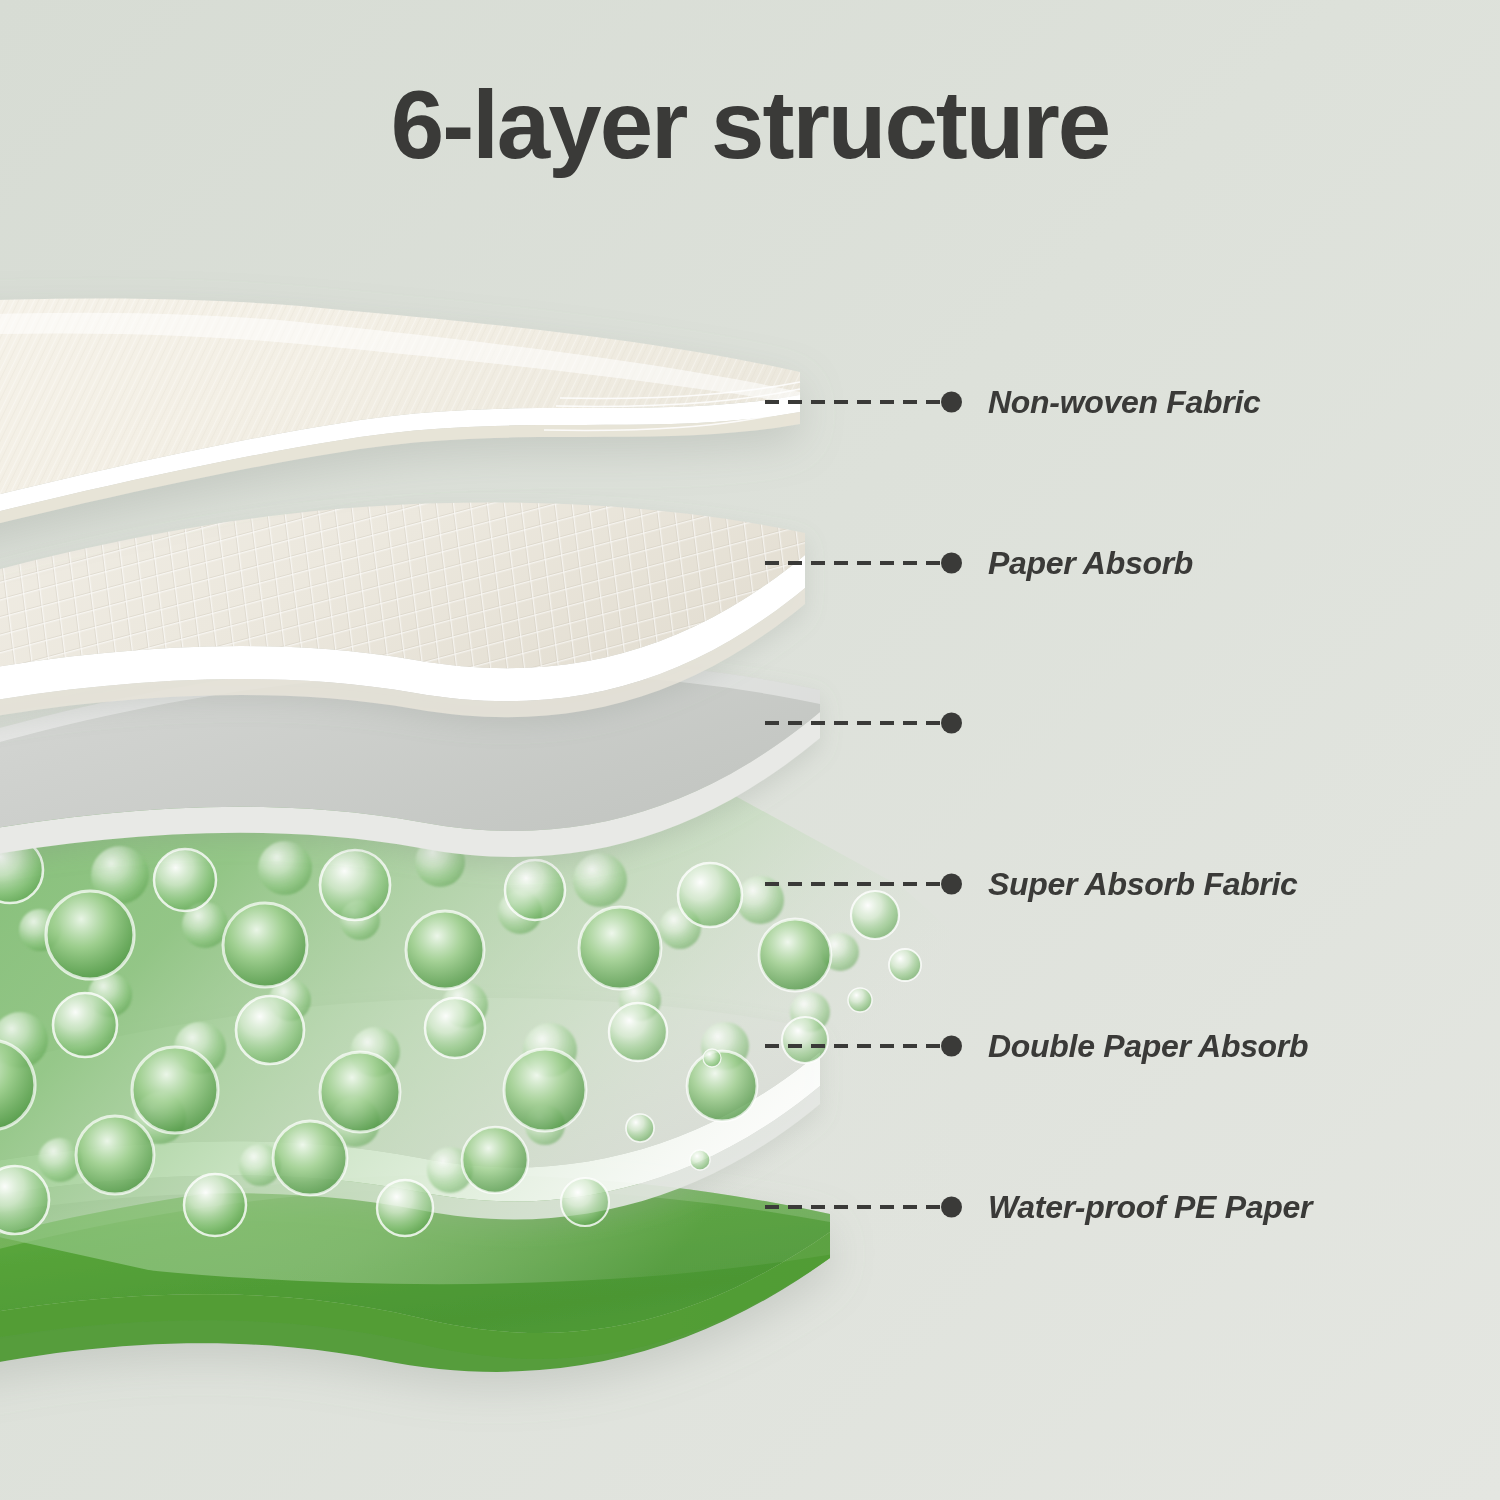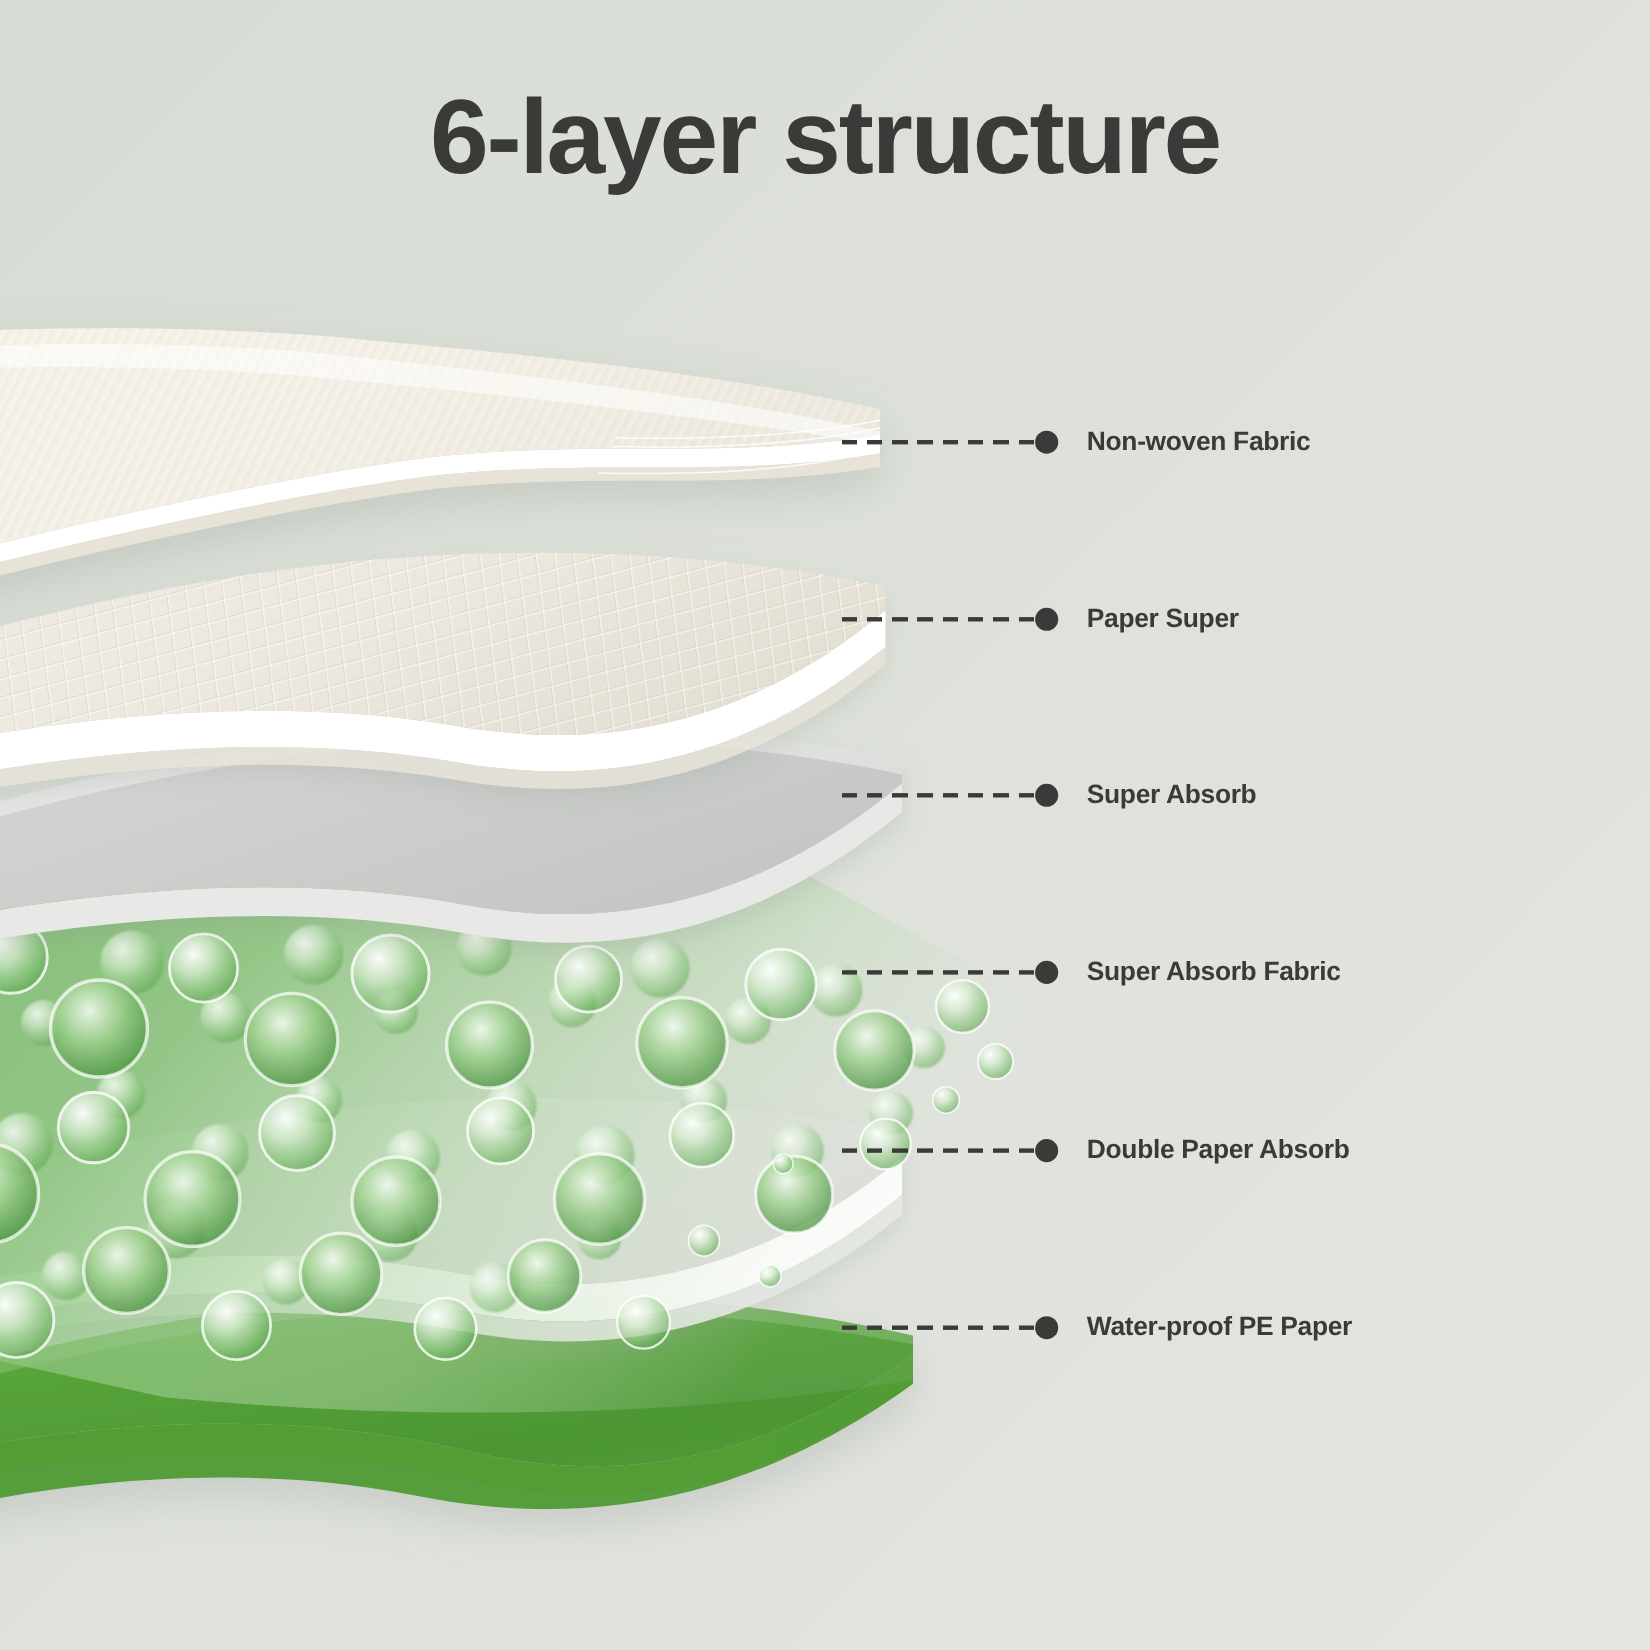--- a/index.html
+++ b/index.html
@@ -73,27 +73,28 @@
     left: 941px;
     width: 21px;
     height: 21px;
     border-radius: 50%;
     background: #3a3a38;
     transform: translateY(-10.5px);
   }
   .label {
     position: absolute;
     left: 988px;
-    font-size: 24px;
+    font-size: 32px;
     font-weight: bold;
     color: #3a3a38;
     letter-spacing: -0.3px;
     line-height: 52px;
     white-space: nowrap;
     font-family: "Liberation Sans", sans-serif;
+    font-style: italic;
   }
   .label.single { transform: translateY(-26px); }
   .label.two-line { transform: translateY(-26px); }
   .label .l2 { display: block; }
 </style>
 </head>
 <body>
 
 <div id="stage">
 
@@ -432,28 +433,27 @@
 
   <div class="callout" style="top:402px">
     <div class="leader"></div>
     <div class="dot"></div>
     <div class="label single">Non-woven Fabric</div>
   </div>
 
   <div class="callout" style="top:563px">
     <div class="leader"></div>
     <div class="dot"></div>
-    <div class="label single">Paper Super</div>
+    <div class="label single">Paper Absorb</div>
   </div>
 
   <div class="callout" style="top:723px">
     <div class="leader"></div>
     <div class="dot"></div>
     <div class="label two-line">
-      <span>Super Absorb</span>
     </div>
   </div>
 
   <div class="callout" style="top:884px">
     <div class="leader"></div>
     <div class="dot"></div>
     <div class="label single">Super Absorb Fabric</div>
   </div>
 
   <div class="callout" style="top:1046px">

